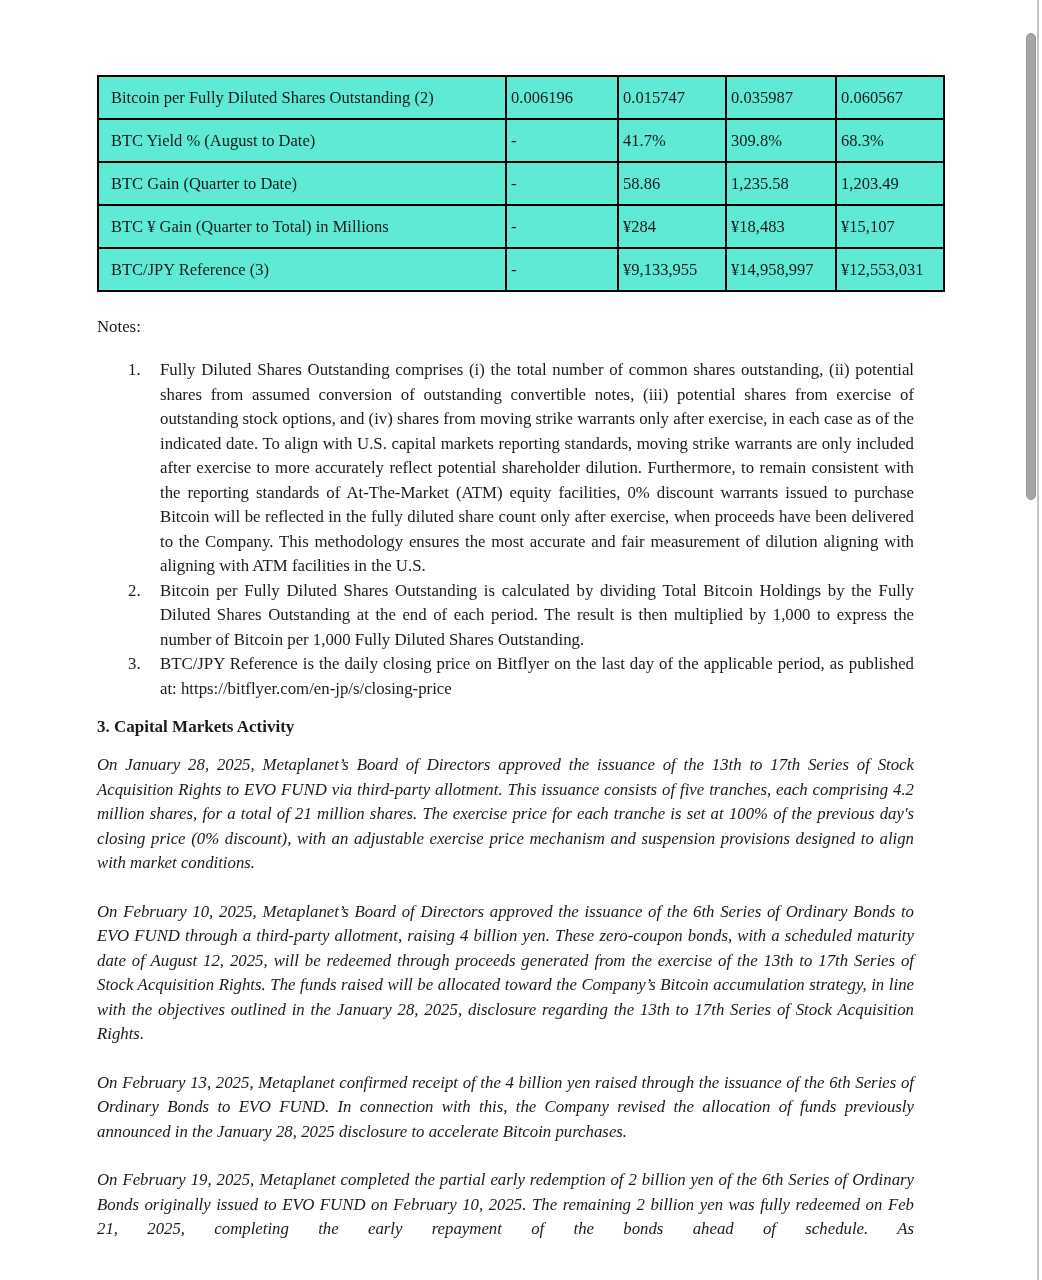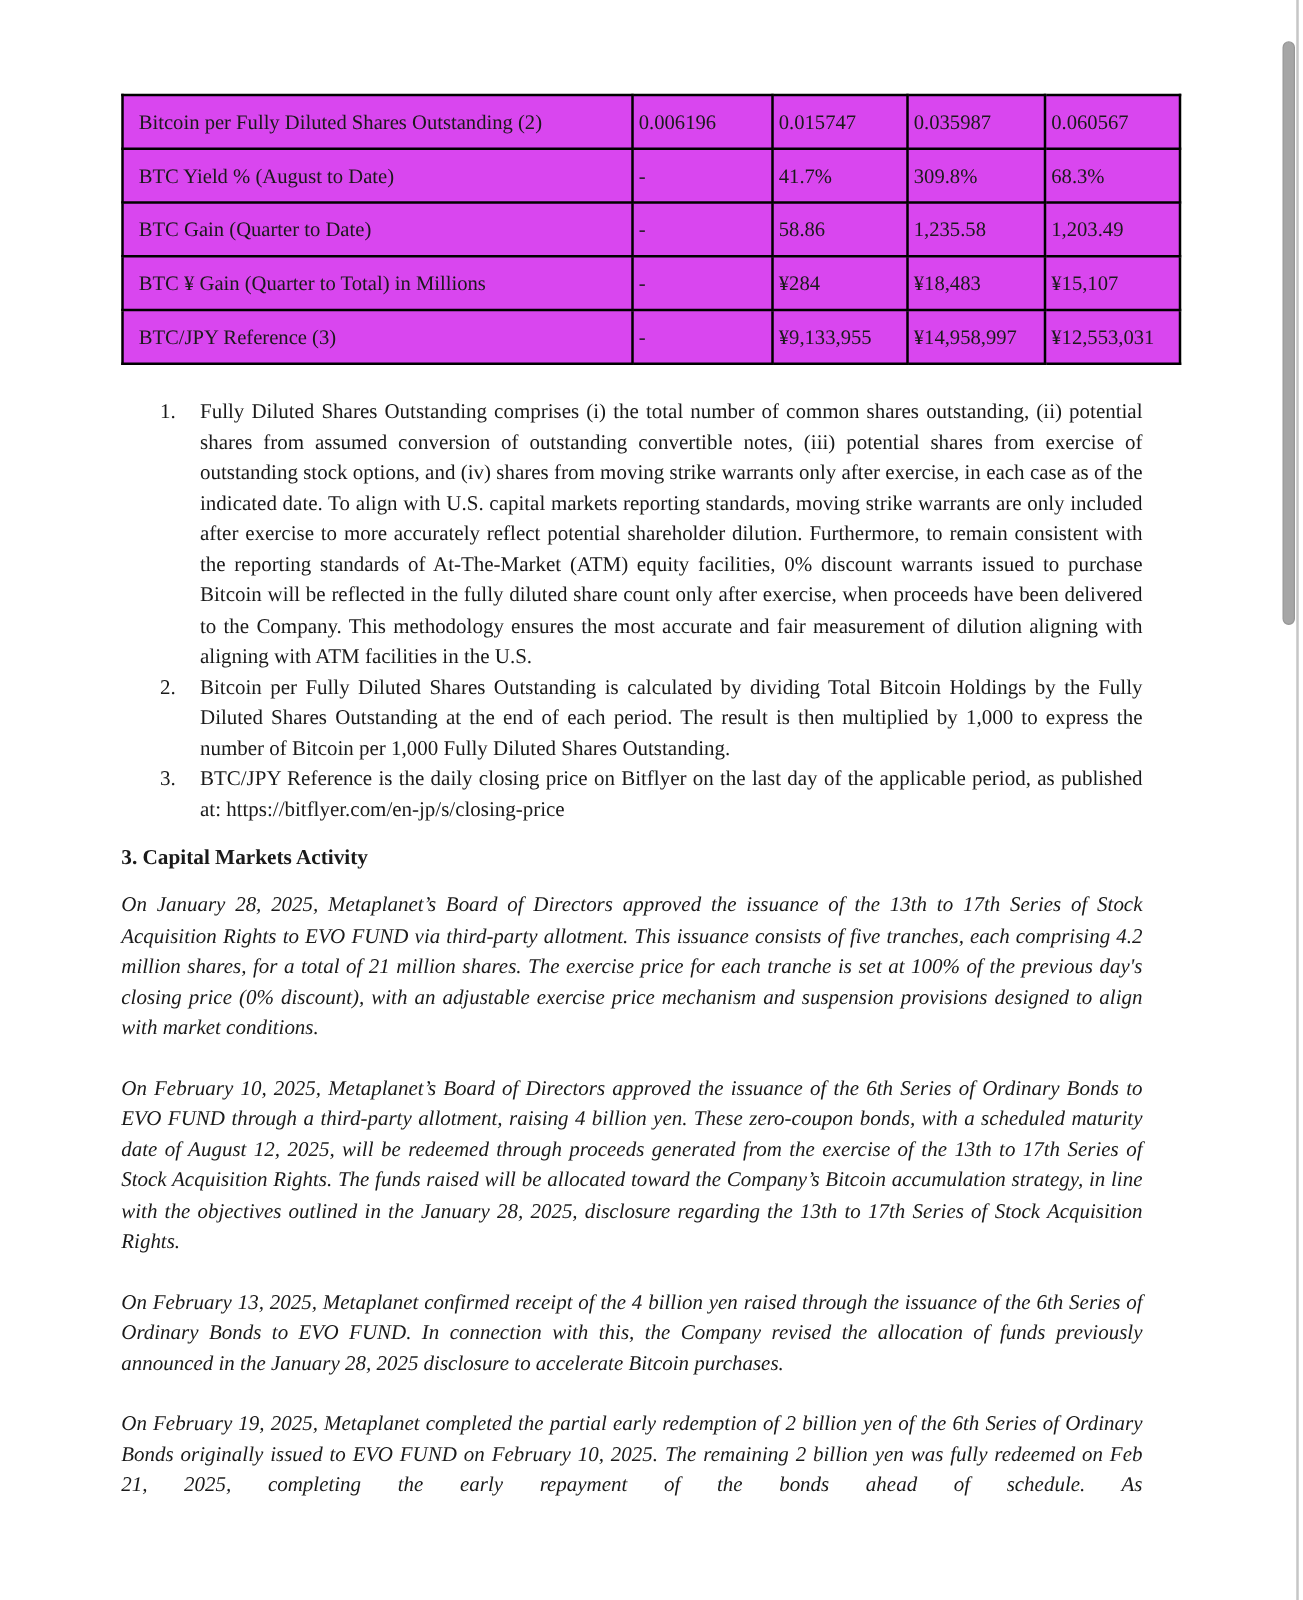--- a/index.html
+++ b/index.html
@@ -23,21 +23,21 @@
     border-collapse: collapse;
     width: 846px;
     table-layout: fixed;
     font-size: 16.5px;
     margin-bottom: 25px;
   }
   table.metrics td {
     border: 2px solid #000;
     height: 43px;
     vertical-align: middle;
-    background: #d946ef;
+    background: #5eead4;
   }
   td.lbl { padding-left: 12px; text-align: left; }
   td.val { text-align: left; padding: 0 4px; }
 
   
   .notes-label { font-size: 16.8px; margin-bottom: 21px; }
   .notes-list { margin-bottom: 16px; }
   .note-item { display: flex; padding-left: 31px; }
   .note-marker { width: 22px; flex: 0 0 22px; margin-right: 10px; font-size: 16.8px; line-height: 24.5px; }
   .note-text {
@@ -121,20 +121,21 @@
         <tr>
           <td class="lbl">BTC/JPY Reference (3)</td>
           <td class="val">-</td>
           <td class="val">¥9,133,955</td>
           <td class="val">¥14,958,997</td>
           <td class="val">¥12,553,031</td>
         </tr>
       </tbody>
     </table>
 
+    <div class="notes-label">Notes:</div>
 
     <div class="notes-list">
       <div class="note-item">
         <span class="note-marker">1.</span>
         <div class="note-text">Fully Diluted Shares Outstanding comprises (i) the total number of common shares outstanding, (ii) potential shares from assumed conversion of outstanding convertible notes, (iii) potential shares from exercise of outstanding stock options, and (iv) shares from moving strike warrants only after exercise, in each case as of the indicated date. To align with U.S. capital markets reporting standards, moving strike warrants are only included after exercise to more accurately reflect potential shareholder dilution. Furthermore, to remain consistent with the reporting standards of At-The-Market (ATM) equity facilities, 0% discount warrants issued to purchase Bitcoin will be reflected in the fully diluted share count only after exercise, when proceeds have been delivered to the Company. This methodology ensures the most accurate and fair measurement of dilution aligning with aligning with ATM facilities in the U.S.</div>
       </div>
       <div class="note-item">
         <span class="note-marker">2.</span>
         <div class="note-text">Bitcoin per Fully Diluted Shares Outstanding is calculated by dividing Total Bitcoin Holdings by the Fully Diluted Shares Outstanding at the end of each period. The result is then multiplied by 1,000 to express the number of Bitcoin per 1,000 Fully Diluted Shares Outstanding.</div>
       </div>

